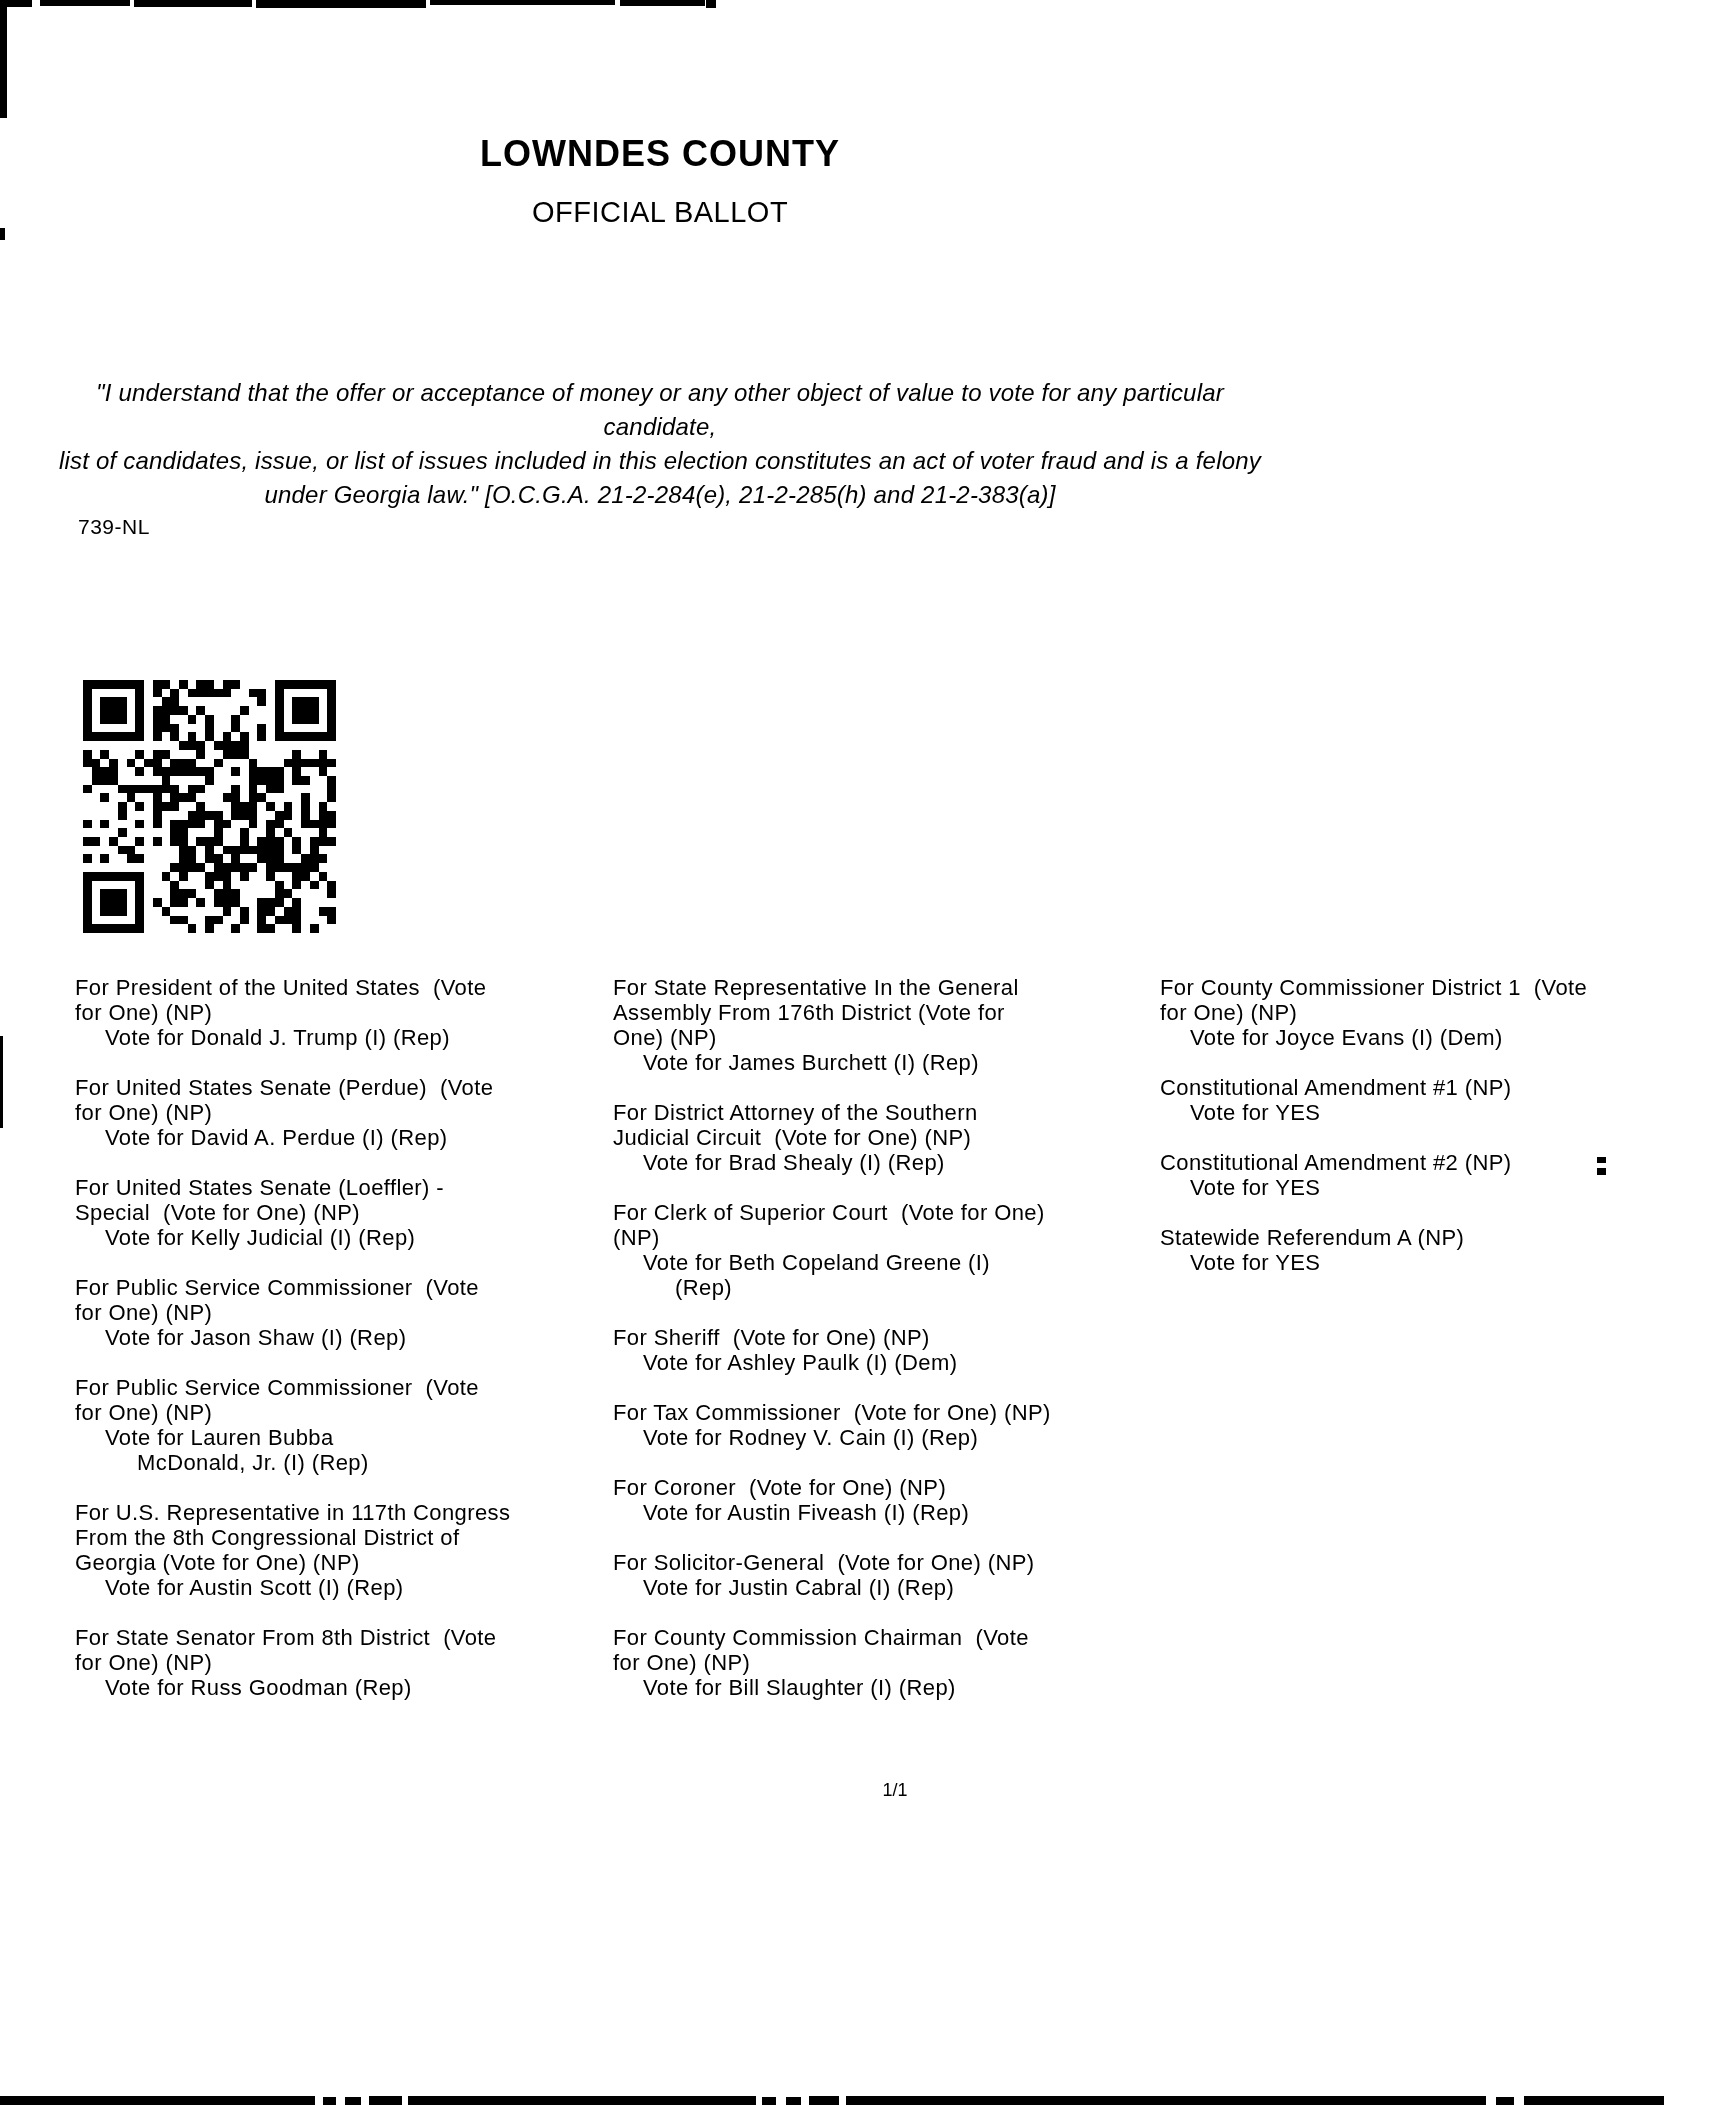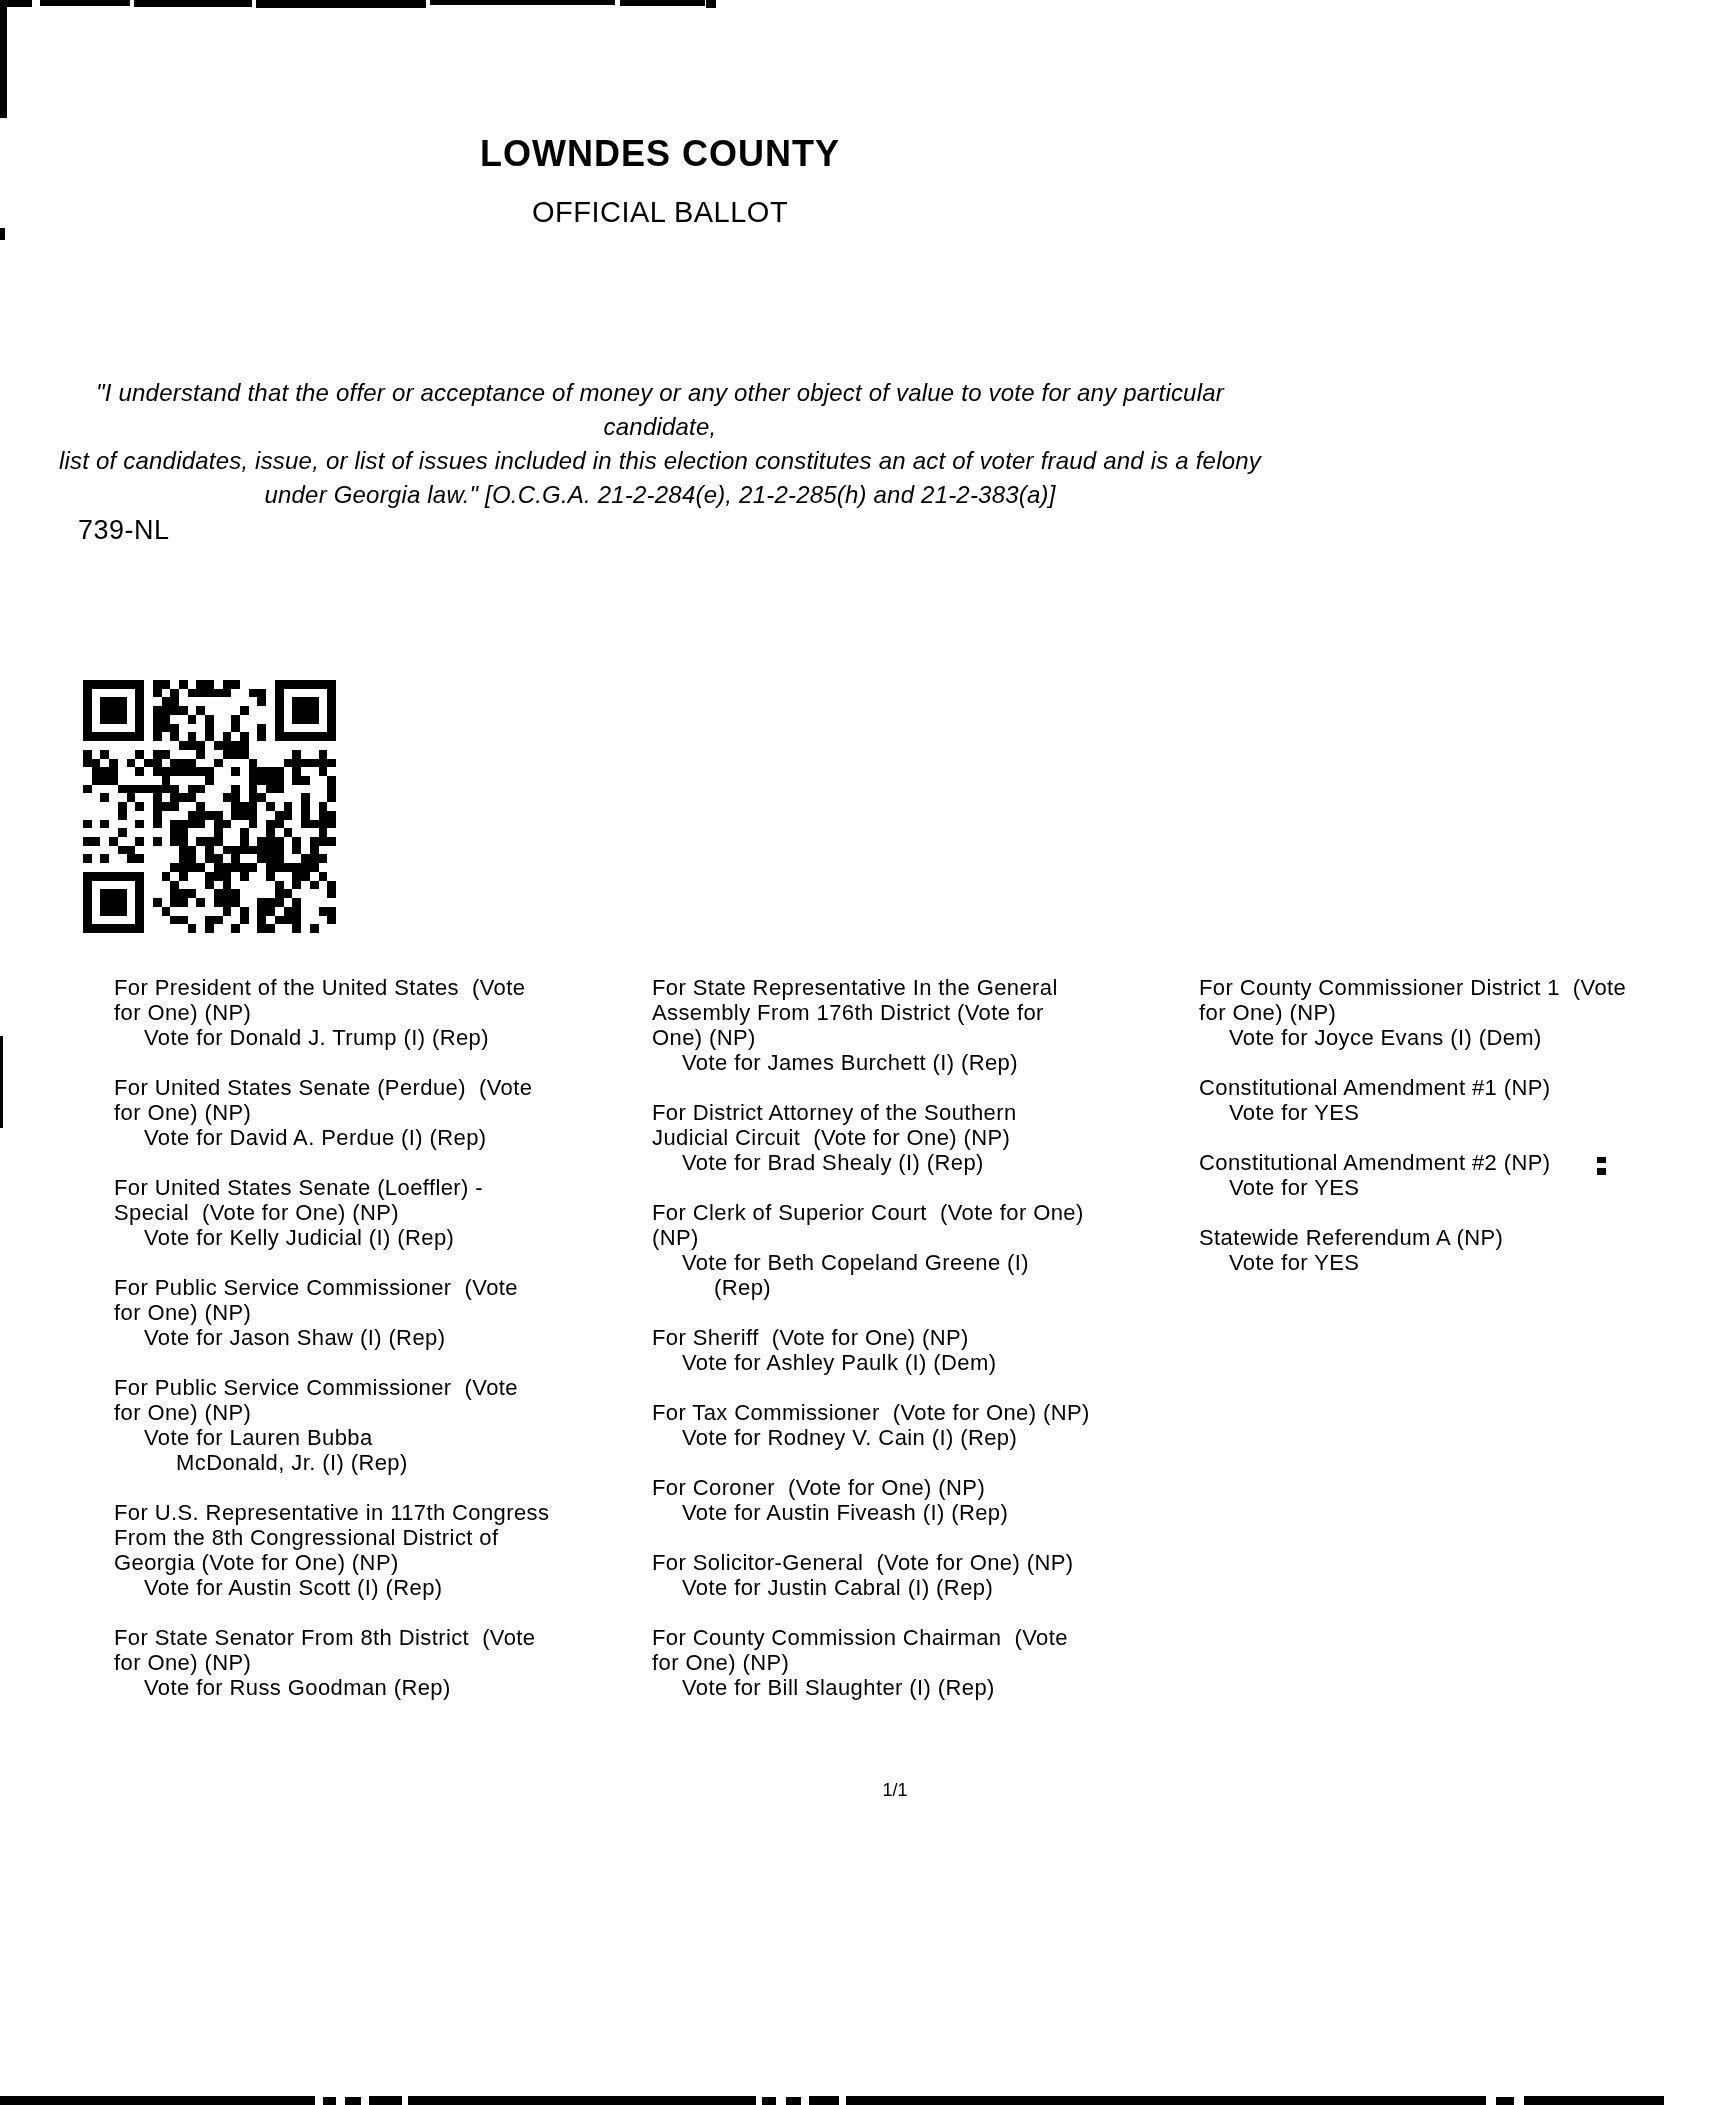--- a/index.html
+++ b/index.html
@@ -6,27 +6,27 @@
   .page{
     position:relative;width:1664px;height:2105px;background:#ffffff;
     font-family:"Liberation Sans",sans-serif;color:#000;overflow:hidden;
   }
   .abs{position:absolute;}
   .center-block{left:55px;width:1210px;text-align:center;}
   .title-county{top:133px;font-size:36px;font-weight:bold;letter-spacing:1px;}
   .title-ballot{top:196px;font-size:29px;font-weight:normal;letter-spacing:.5px;}
   .title-election{top:247px;font-size:29px;font-weight:bold;line-height:37px;letter-spacing:.5px;}
   .notice{top:376px;font-style:italic;font-size:24px;line-height:34px;letter-spacing:.2px;}
-  .precinct{left:78px;top:515px;font-size:27px;letter-spacing:.5px;}
+  .precinct{left:78px;top:515px;font-size:21px;letter-spacing:.5px;}
   .qr{left:77px;top:680px;width:265px;height:253px;}
   .col{top:975px;font-size:22px;line-height:25px;letter-spacing:.4px;}
   .col1{left:75px;width:545px;}
   .col2{left:613px;width:545px;}
   .col3{left:1160px;width:575px;}
-  .contest{margin-bottom:25px;margin-left:39px;}
+  .contest{margin-bottom:25px;}
   .line{white-space:pre;}
   .ind0{padding-left:0;}
   .ind1{padding-left:30px;}
   .ind2{padding-left:62px;}
   .pagenum{left:845px;top:1780px;width:100px;text-align:center;font-size:18px;}
   .mark{position:absolute;background:#000;}
 </style>
 </head>
 <body>
 

